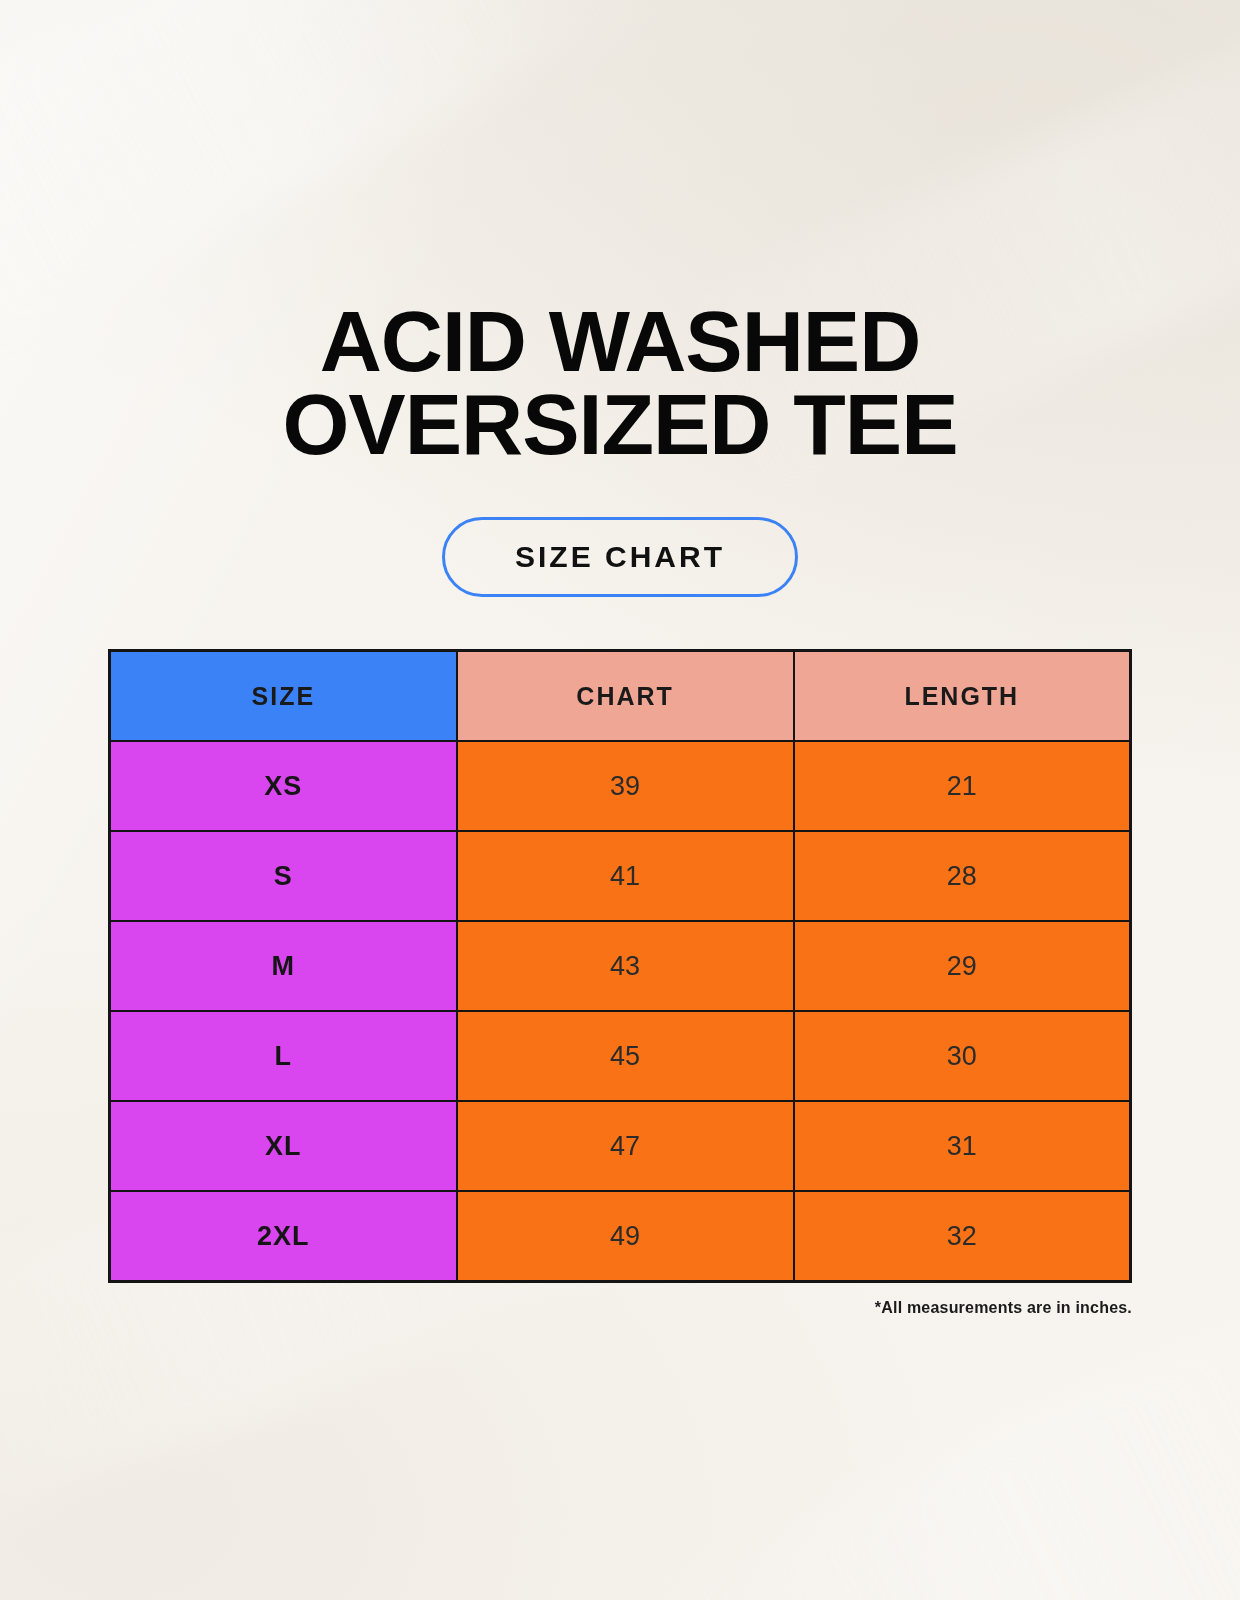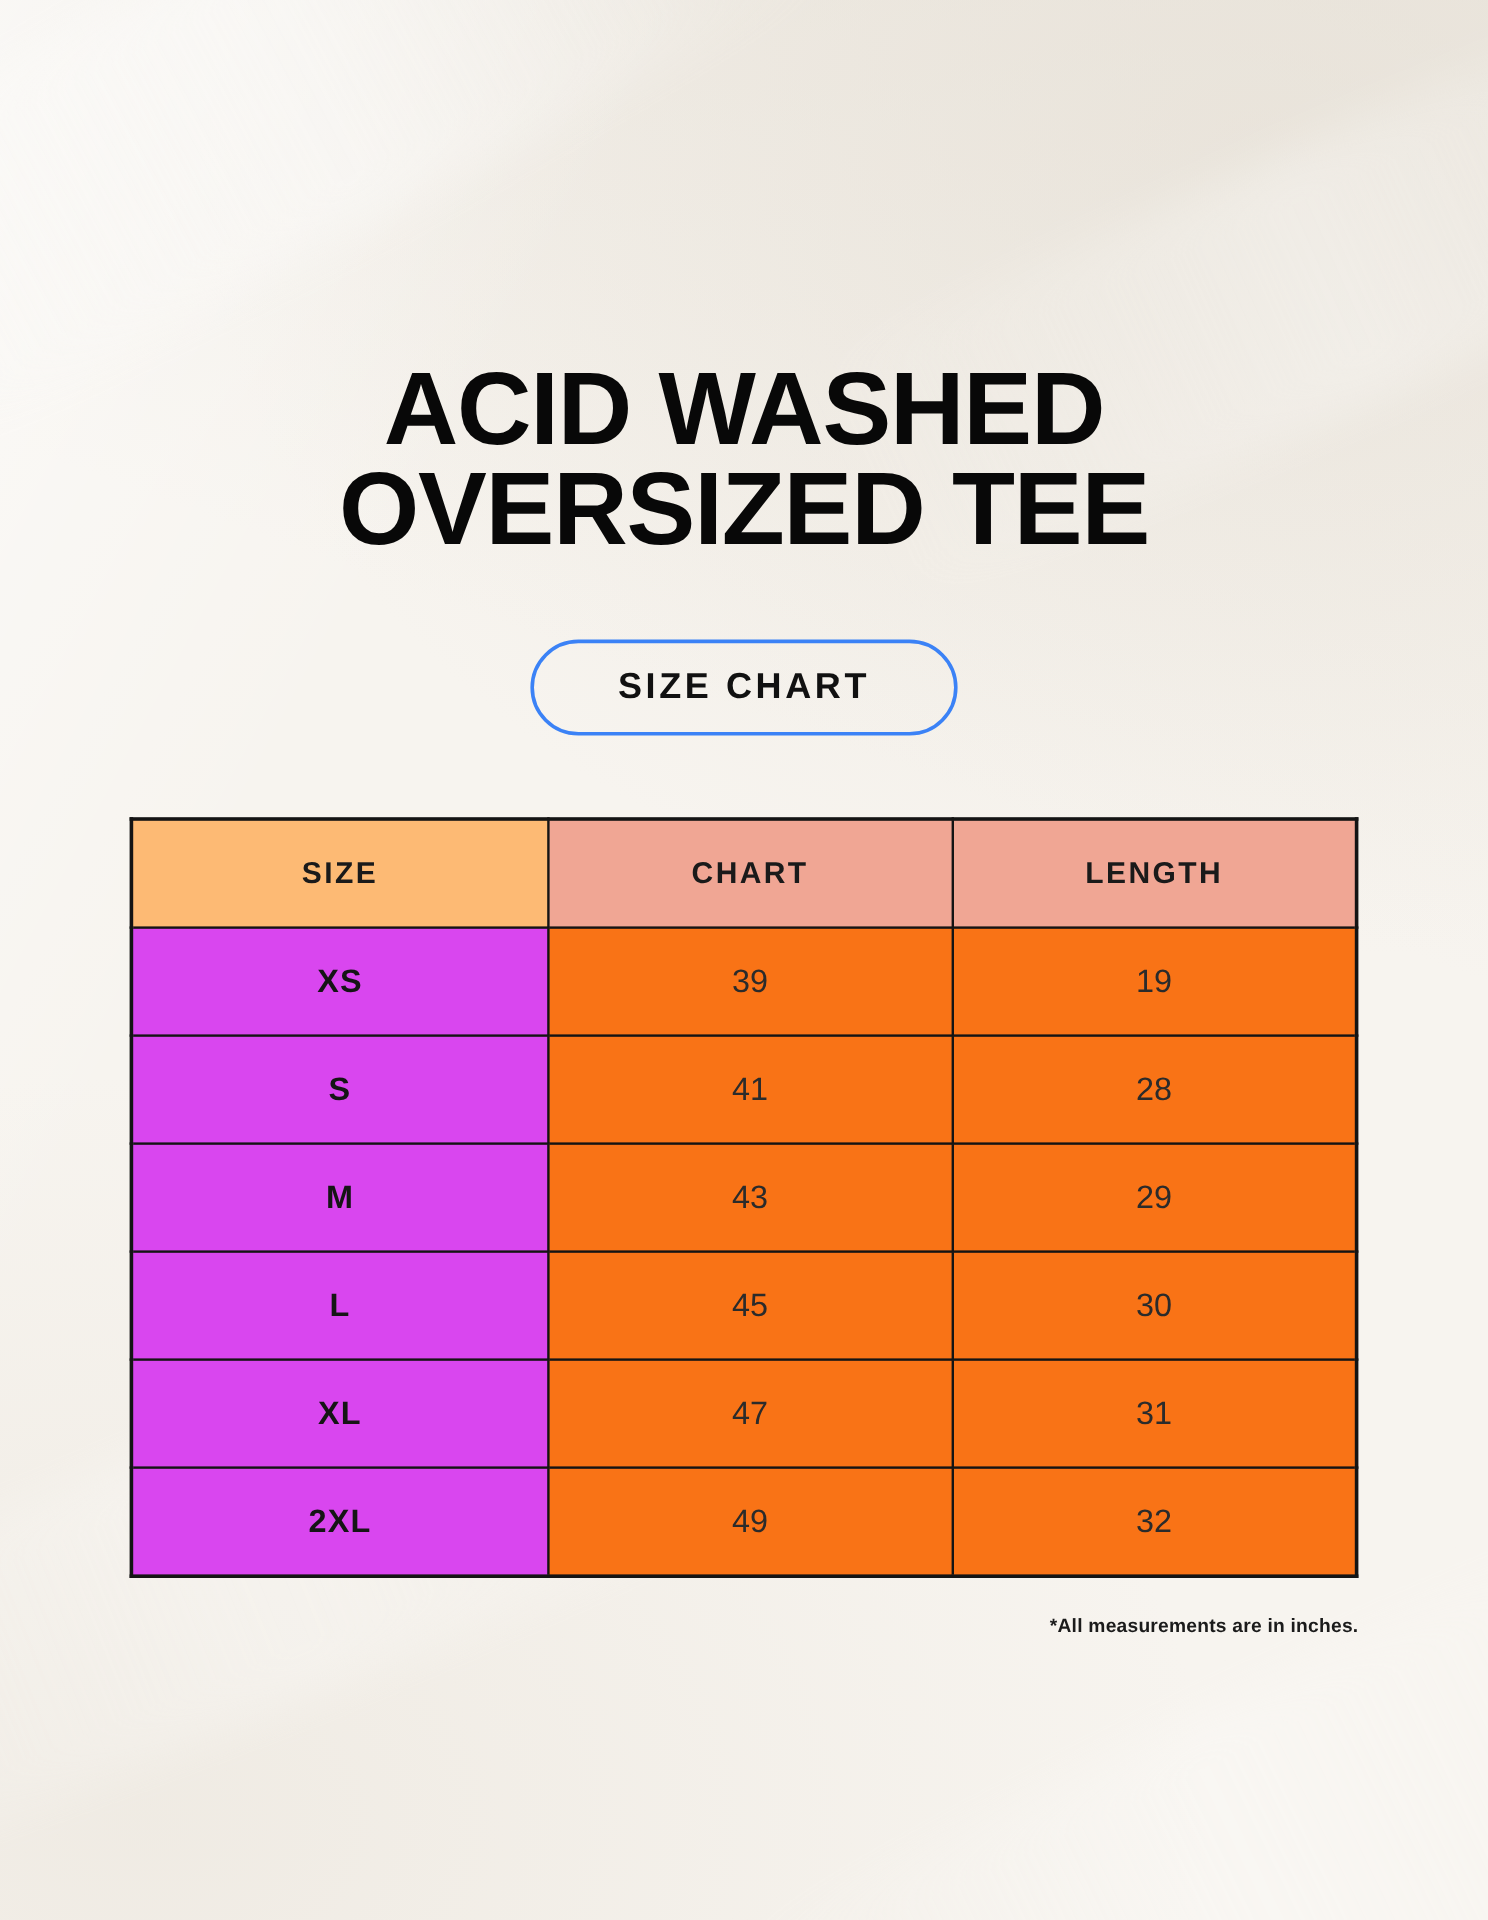--- a/index.html
+++ b/index.html
@@ -45,21 +45,20 @@
   }
 
   .content {
     position: absolute;
     left: 0;
     right: 0;
     top: 300px;
     display: flex;
     flex-direction: column;
     align-items: center;
-    gap: 16px;
   }
 
   .title {
     font-size: 86px;
     font-weight: 700;
     letter-spacing: -1px;
     line-height: 0.96;
     text-align: center;
     color: #080808;
     margin: 0;
@@ -98,21 +97,21 @@
 
   table.size-table th,
   table.size-table td {
     border: 2px solid #141414;
     height: 86px;
     text-align: center;
     vertical-align: middle;
   }
 
   th.head-size {
-    background: #fdba74;
+    background: #3b82f6;
     font-size: 25px;
     font-weight: 700;
     letter-spacing: 2px;
     color: #1a1a1a;
   }
   th.head-measure {
     background: #f0a694;
     font-size: 25px;
     font-weight: 700;
     letter-spacing: 2px;
@@ -172,21 +171,21 @@
           <tr>
             <th class="head-size">SIZE</th>
             <th class="head-measure">CHART</th>
             <th class="head-measure">LENGTH</th>
           </tr>
         </thead>
         <tbody>
           <tr>
             <td class="cell-size">XS</td>
             <td class="cell-value">39</td>
-            <td class="cell-value">19</td>
+            <td class="cell-value">21</td>
           </tr>
           <tr>
             <td class="cell-size">S</td>
             <td class="cell-value">41</td>
             <td class="cell-value">28</td>
           </tr>
           <tr>
             <td class="cell-size">M</td>
             <td class="cell-value">43</td>
             <td class="cell-value">29</td>

